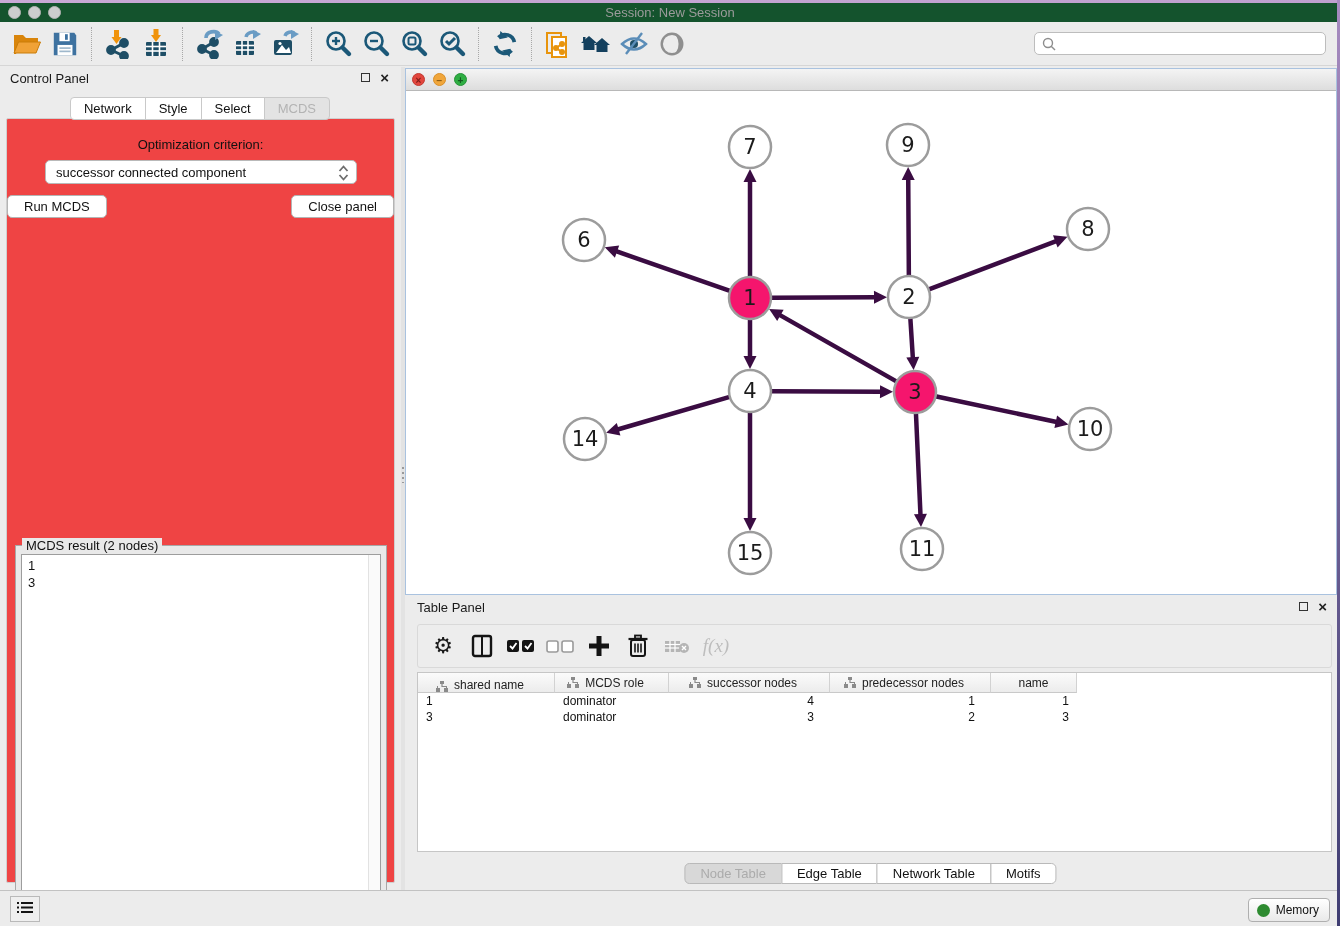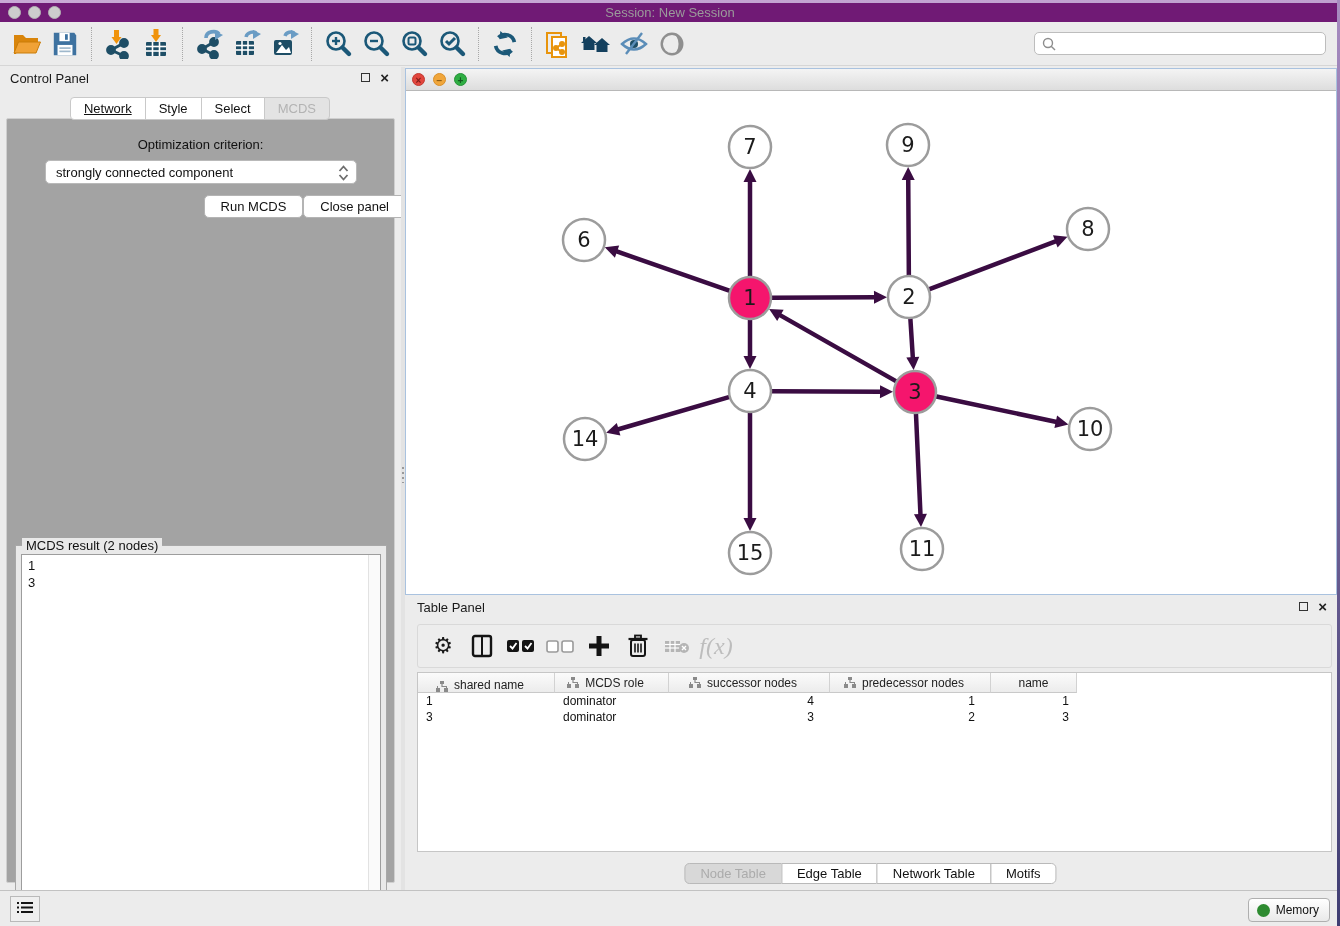--- a/index.html
+++ b/index.html
@@ -4,21 +4,21 @@
 <style>
   * { box-sizing: border-box; margin: 0; padding: 0; }
   html,body { width:1340px; height:926px; overflow:hidden;
     font-family:"Liberation Sans", sans-serif; background:#ECECEC; }
 
   
   #desktop-strip-top { position:absolute; top:0; left:0; width:1340px; height:3px;
     background:linear-gradient(90deg,#C9A9D6,#BFA0CF); z-index:50; }
   #desktop-strip-right { position:absolute; top:0; right:0; width:3px; height:926px;
     background:linear-gradient(#A78BC0,#3F3D72); z-index:50; }
-  #titlebar { position:absolute; top:3px; left:0; width:1340px; height:19px; background:#701a75; }
+  #titlebar { position:absolute; top:3px; left:0; width:1340px; height:19px; background:#14532d; }
   .tl-dot { position:absolute; top:3px; width:13px; height:13px; border-radius:50%;
     background:#CDCDCD; border:1px solid #B3B3B3; }
   #win-title { position:absolute; top:2px; left:0; width:100%; text-align:center;
     font-size:13px; color:#9B9B9B; }
 
   
   #main-toolbar { position:absolute; top:22px; left:0; width:1340px; height:44px;
     display:flex; align-items:center; padding-left:8px; background:#ECECEC;
     border-bottom:1px solid #D6D6D6; }
   .tbtn { width:38px; height:36px; display:flex; align-items:center; justify-content:center; flex:0 0 auto; }
@@ -30,31 +30,31 @@
 
   
   #control-panel { position:absolute; top:67px; left:0; width:401px; height:823px; background:#ECECEC; }
   #cp-header { position:absolute; top:4px; left:10px; font-size:13px; color:#1a1a1a; }
   .panel-float-icon { width:9px; height:9px; border:1.6px solid #333; display:inline-block; }
   .panel-close-icon { font-size:15px; font-weight:bold; color:#222; line-height:9px; }
   #cp-header-icons { position:absolute; top:6px; right:12px; display:flex; gap:10px; align-items:center; }
   #cp-tabs { position:absolute; top:30px; left:0; width:100%; display:flex; justify-content:center; z-index:2; }
   .cp-tab { font-size:13px; padding:3px 13px; background:#fff; border:1px solid #C9C9C9;
     margin-left:-1px; color:#111; }
-  .cp-tab.first { border-radius:4px 0 0 4px;text-decoration:underline; }
+  .cp-tab.first { border-radius:4px 0 0 4px; }
   .cp-tab.selected { background:#E3E3E3; color:#B3B3B3; border-radius:0 4px 4px 0; }
   #cp-content { position:absolute; top:51px; left:6px; width:389px; height:765px;
-    background:#a3a3a3; border:1px solid #CFCFCF; border-radius:2px; }
+    background:#ef4444; border:1px solid #CFCFCF; border-radius:2px; }
   #opt-label { position:absolute; top:18px; width:100%; text-align:center; font-size:13px; color:#111; }
   #criterion-select { position:absolute; top:41px; left:38px; width:312px; height:24px; background:#fff;
     border:1px solid #B9B9B9; border-radius:5px; font-size:13px; display:flex; align-items:center;
     padding-left:10px; color:#111; }
   #criterion-stepper { position:absolute; right:7px; top:3px; width:11px; height:18px; }
   #criterion-stepper svg { display:block; }
-  .cp-btn-row { position:absolute; top:76px; left:12px; width:100%; display:flex; justify-content:flex-end; gap:0; }
+  .cp-btn-row { position:absolute; top:76px; left:0; width:100%; display:flex; justify-content:space-between; gap:0; }
   .cp-btn { height:23px; padding:0 16px; background:#fff; border:1px solid #B4B4B4; border-radius:5px;
     font-size:13px; color:#111; display:flex; align-items:center; }
   #mcds-result-group { position:absolute; top:426px; left:8px; width:372px; height:378px;
     border:1px solid #A8A8A8; background:#E9E9E9; }
   #mcds-result-title { position:absolute; top:-8px; left:6px; background:#E9E9E9; padding:0 4px;
     font-size:13px; color:#111; }
   #mcds-result-text { position:absolute; top:8px; left:5px; right:5px; bottom:6px; background:#fff;
     border:1px solid #9D9D9D; font-size:13px; line-height:17px; padding:2px 0 0 6px; color:#111; }
   #mcds-scroll-track { position:absolute; top:0; right:0; width:12px; height:100%;
     background:#FAFAFA; border-left:1px solid #E2E2E2; }
@@ -79,21 +79,21 @@
   #nw-bottom-grip { position:absolute; bottom:-5px; left:458px; width:14px; height:3px; background:#C9C9C9; }
 
   
   #table-panel { position:absolute; top:595px; left:405px; width:932px; height:295px; background:#ECECEC; }
   #tp-header { position:absolute; top:5px; left:12px; font-size:13px; color:#1a1a1a; }
   #tp-header-icons { position:absolute; top:7px; right:10px; display:flex; gap:10px; align-items:center; }
   #tp-toolbar { position:absolute; top:29px; left:12px; width:915px; height:44px; background:#EDEDED;
     border:1px solid #D9D9D9; border-radius:3px; display:flex; align-items:center; padding-left:10px; gap:9px; }
   .tp-icon { width:30px; height:30px; display:flex; align-items:center; justify-content:center; }
   #gear-glyph { font-family:"DejaVu Sans", sans-serif; font-size:22px; color:#1a1a1a; line-height:30px; }
-  #fx-glyph { font-family:"Liberation Serif", serif; font-style:italic; font-size:24px; color:#BDBDBD; }
+  #fx-glyph { font-family:"Liberation Serif", serif; font-style:italic; font-size:19px; color:#BDBDBD; }
 
   #node-table { position:absolute; top:77px; left:12px; width:915px; height:180px; background:#fff;
     border:1px solid #C6C6C6; overflow:hidden; }
   #table-header { display:flex; height:20px; font-size:12px; color:#222; }
   .th-cell { background:linear-gradient(#FBFBFB,#ECECEC); border-right:1px solid #D2D2D2;
     border-bottom:1px solid #C9C9C9; display:flex; align-items:center; justify-content:center; gap:6px; }
   .th-icon { flex:0 0 auto; margin-left:-12px; }
   .t-row { display:flex; height:16px; font-size:12px; color:#111; align-items:center; }
   .td { padding:0 8px; white-space:nowrap; }
   .num { text-align:right; padding-right:16px; }
@@ -309,21 +309,21 @@
   </div>
   <div id="cp-tabs">
     <div class="cp-tab first">Network</div>
     <div class="cp-tab">Style</div>
     <div class="cp-tab">Select</div>
     <div class="cp-tab selected">MCDS</div>
   </div>
   <div id="cp-content">
     <div id="opt-label">Optimization criterion:</div>
     <div id="criterion-select">
-      <span>strongly connected component</span>
+      <span>successor connected component</span>
       <span id="criterion-stepper">
         <svg width="11" height="18" viewBox="0 0 11 18">
           <path d="M1.5 7 L5.5 2.5 L9.5 7" fill="none" stroke="#6E6E6E" stroke-width="1.8"></path>
           <path d="M1.5 11 L5.5 15.5 L9.5 11" fill="none" stroke="#6E6E6E" stroke-width="1.8"></path>
         </svg>
       </span>
     </div>
     <div class="cp-btn-row">
       <div class="cp-btn">Run MCDS</div>
       <div class="cp-btn">Close panel</div>

